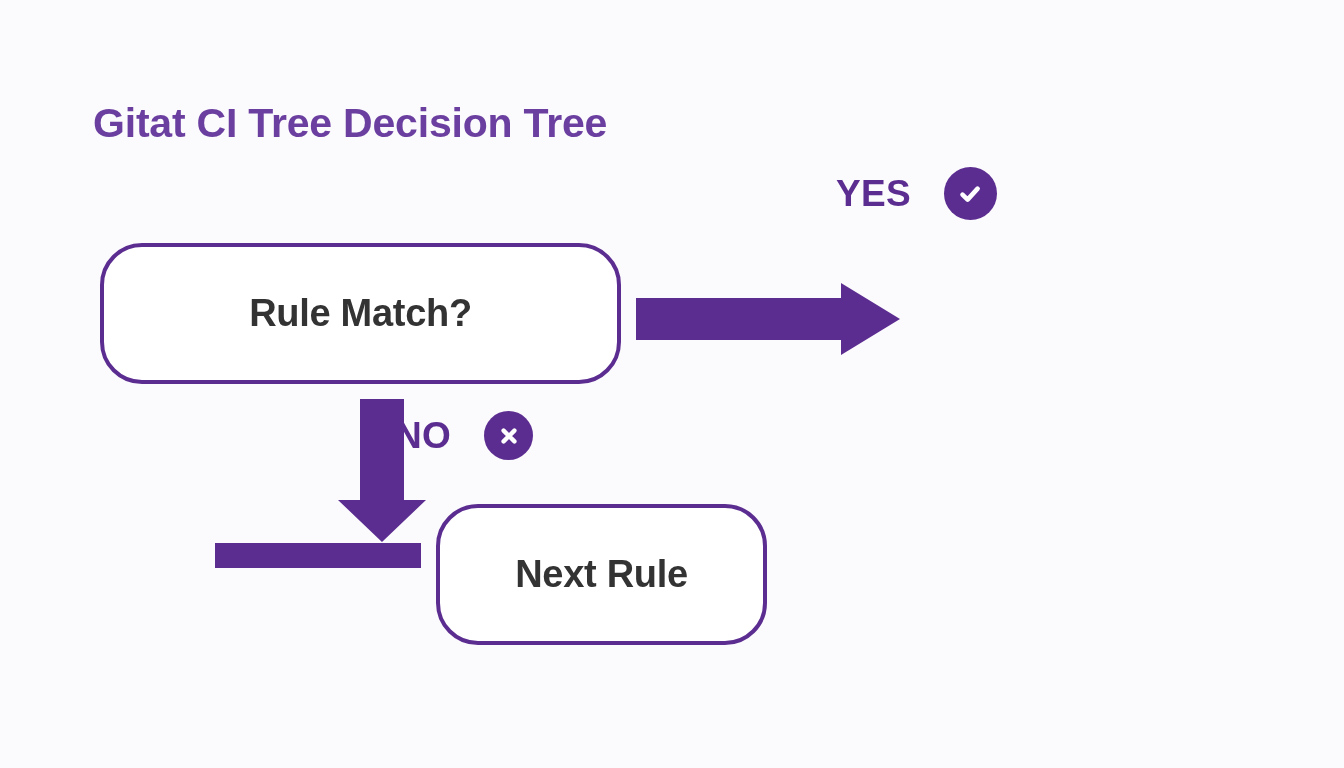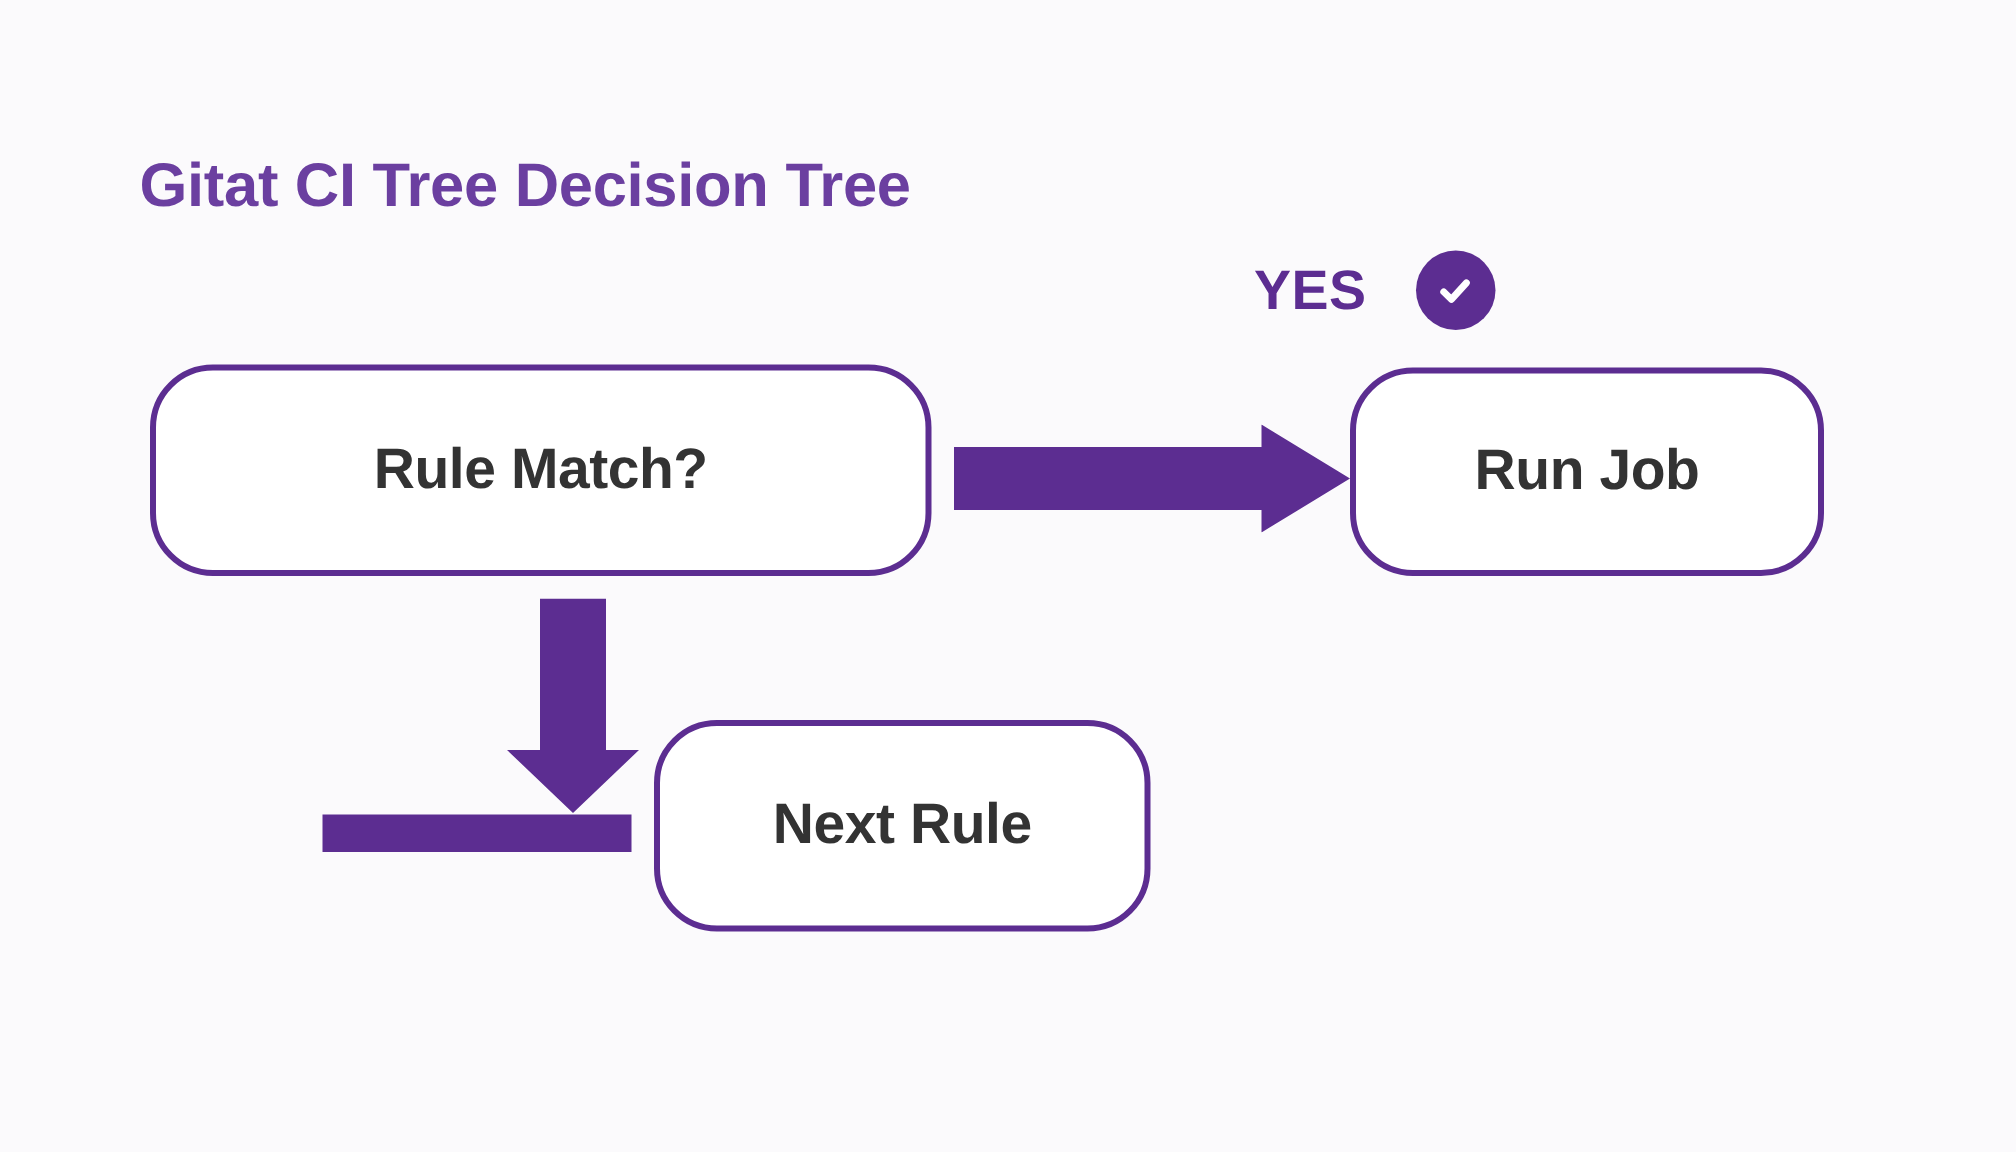--- a/index.html
+++ b/index.html
@@ -47,21 +47,21 @@
   .node-label {
     font-size: 38px;
     font-weight: 700;
     color: #333333;
     letter-spacing: -0.3px;
     white-space: nowrap;
   }
 
   #node-rule-match { left: 100px; top: 243px; width: 521px; height: 141px; align-items: center; }
   #node-run-job    { left: 900px; top: 245px; width: 316px; height: 139px; }
-  #node-next-rule  { left: 436px; top: 480px; width: 331px; height: 141px; }
+  #node-next-rule  { left: 436px; top: 504px; width: 331px; height: 141px; }
 
   
   .branch-label {
     position: absolute;
     display: flex;
     align-items: center;
     gap: 33px;
   }
   .branch-text {
     font-size: 37px;
@@ -103,40 +103,45 @@
 
   <div class="branch-label" id="label-yes">
     <span class="branch-text">YES</span>
     <span class="badge" id="badge-yes">
       <svg width="32" height="32" viewBox="0 0 32 32" aria-hidden="true">
         <path d="M8.5 16.6 L13.6 21.6 L23.6 10.6" fill="none" stroke="#ffffff" stroke-width="4.6" stroke-linecap="round" stroke-linejoin="round"></path>
       </svg>
     </span>
   </div>
 
+  <div class="branch-label" id="label-no">
+    <span class="branch-text">NO</span>
+    <span class="badge" id="badge-no">
+      <svg width="30" height="30" viewBox="0 0 30 30" aria-hidden="true">
+        <path d="M9.6 9.6 L20.4 20.4 M20.4 9.6 L9.6 20.4" fill="none" stroke="#ffffff" stroke-width="4.4" stroke-linecap="round"></path>
+      </svg>
+    </span>
+  </div>
 
   <div class="connector" id="arrow-yes-right">
     <svg width="268" height="72" viewBox="0 0 268 72" aria-hidden="true">
       <path d="M0 15 L205 15 L205 0 L264 36 L205 72 L205 57 L0 57 Z" fill="#5c2d91"></path>
     </svg>
   </div>
 
   <div class="connector" id="arrow-no-down">
     <svg width="92" height="144" viewBox="0 0 92 144" aria-hidden="true">
       <path d="M26 0 L70 0 L70 101 L92 101 L48 143 L4 101 L26 101 Z" fill="#5c2d91"></path>
     </svg>
   </div>
 
   <div class="connector" id="bar-no-to-next"></div>
 
   <div class="node-box" id="node-rule-match">
     <span class="node-label">Rule Match?</span>
   </div>
 
-  <div class="node-box" id="node-run-job">
-    <span class="node-label">Run Job</span>
-  </div>
 
   <div class="node-box" id="node-next-rule">
     <span class="node-label">Next Rule</span>
   </div>
 
 </div>
 
 </body></html>

